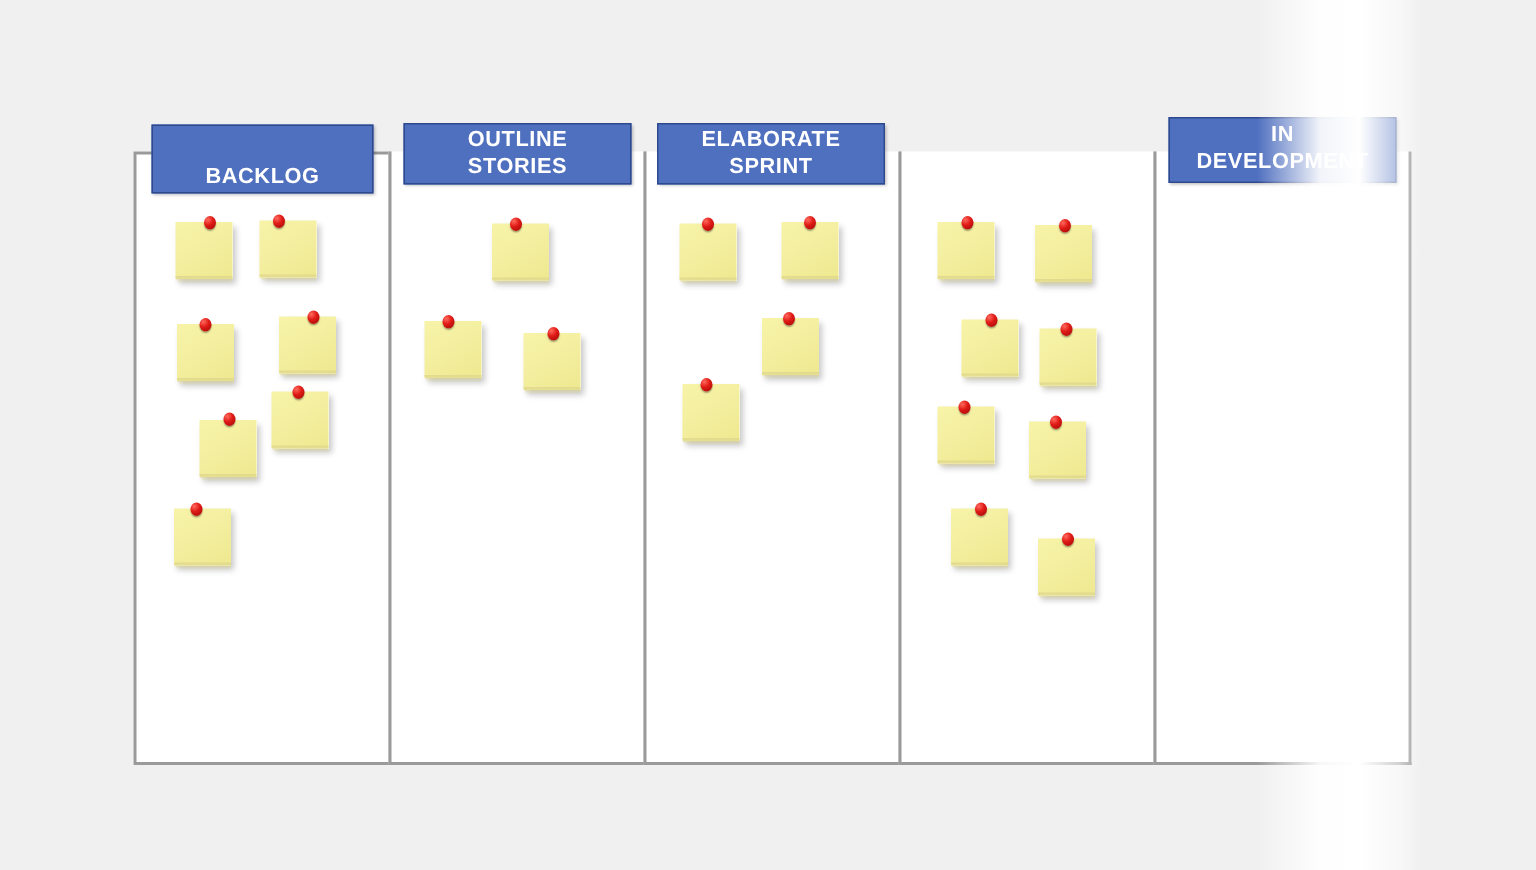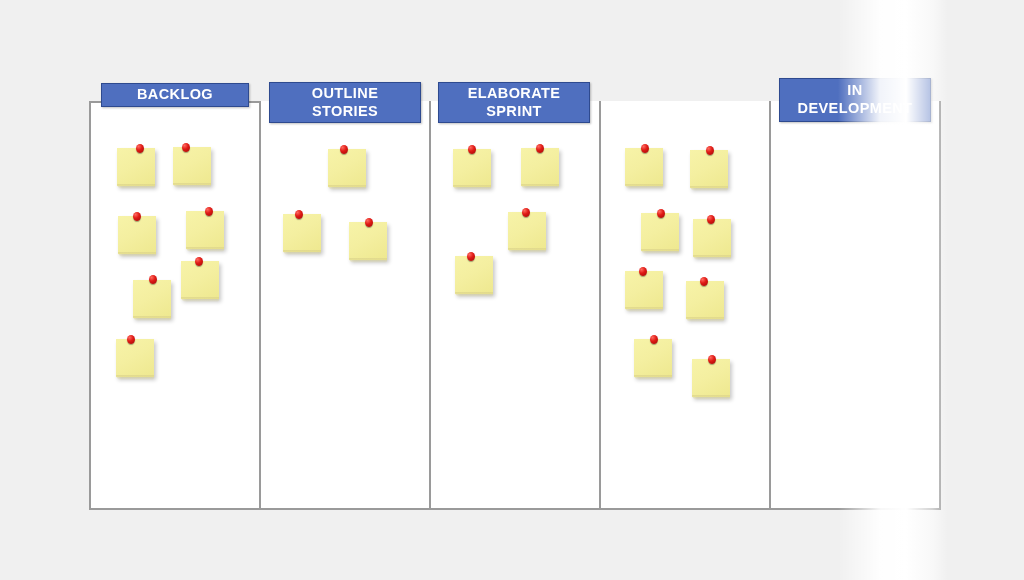--- a/index.html
+++ b/index.html
@@ -83,21 +83,21 @@
 <body>
 
 <div id="board">
 
   <div class="col-body first" style="left:89px;top:101px;width:172px;height:409px;"></div>
   <div class="col-body" style="left:259px;top:101px;width:172px;height:409px;"></div>
   <div class="col-body" style="left:429px;top:101px;width:172px;height:409px;"></div>
   <div class="col-body" style="left:599px;top:101px;width:172px;height:409px;"></div>
   <div class="col-body" style="left:769px;top:101px;width:172px;height:409px;"></div>
 
-  <div class="col-header" style="left:101px;top:83px;width:148px;height:24px;">
+  <div class="col-header" style="left:101px;top:83px;width:148px;height:46px;align-items:flex-end;">
     <span>BACKLOG</span>
   </div>
 
   <div class="col-header" style="left:269px;top:82px;width:152px;height:41px;">
     <span>OUTLINE
 STORIES</span>
   </div>
 
   <div class="col-header" style="left:438px;top:82px;width:152px;height:41px;">
     <span>ELABORATE

